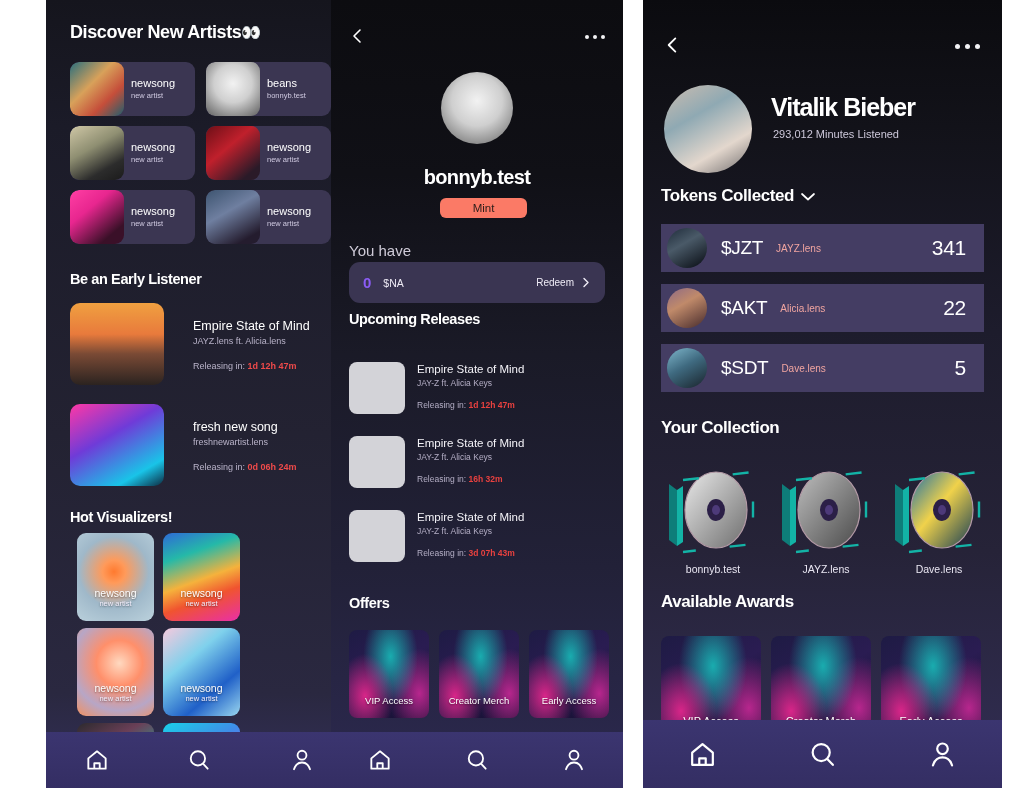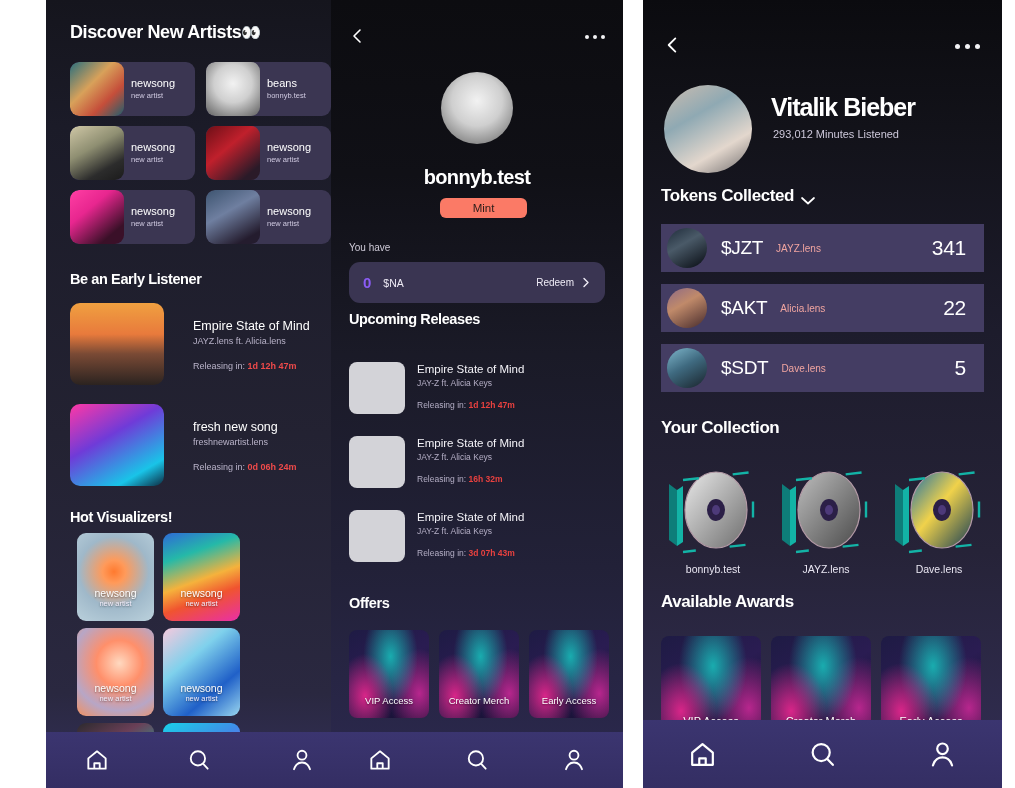--- a/index.html
+++ b/index.html
@@ -60,21 +60,21 @@
   .nav-back{position:absolute;font-size:0;}
   .dots{position:absolute;display:flex;gap:4px;}
   .dots i{width:4px;height:4px;border-radius:50%;background:#f2f2f5;display:block;}
 
   .avatar-big{position:absolute;border-radius:50%;overflow:hidden;}
   .p2-name{position:absolute;left:0;right:0;text-align:center;color:#fff;
     font-size:20px;font-weight:bold;letter-spacing:-0.6px;}
   .mint-btn{position:absolute;background:#fb7a66;border-radius:6px;
     color:#2b1d1a;font-size:11.5px;display:flex;align-items:center;justify-content:center;}
 
-  .youhave{position:absolute;left:18px;color:#cfcbd8;font-size:10px;}
+  .youhave{position:absolute;left:18px;color:#cfcbd8;font-size:15px;}
   .bal-card{position:absolute;left:18px;right:18px;height:41px;background:#3a3552;
     border-radius:11px;display:flex;align-items:center;padding:0 14px;}
   .bal-zero{color:#8b5cf6;font-size:15px;font-weight:bold;}
   .bal-sym{color:#efecf6;font-size:10.5px;margin-left:12px;}
   .bal-redeem{margin-left:auto;color:#efecf6;font-size:10px;display:flex;align-items:center;gap:7px;}
 
   .p2-h2{position:absolute;left:18px;font-size:14.5px;}
 
   .up-row{position:absolute;left:18px;display:flex;}
   .up-thumb{width:56px;height:52px;border-radius:8px;background:#d3d3d8;flex:0 0 56px;}
@@ -95,21 +95,21 @@
   .wm-en{color:#9fb6d8;font-size:21px;letter-spacing:5px;font-weight:bold;}
   .wm-bars{display:flex;gap:2px;align-items:flex-end;}
   .wm-bars i{display:block;width:4px;background:#9fb6d8;}
 
   
   #panel3 .p3body{position:absolute;inset:0;
     background:linear-gradient(180deg,#0b0b0f 0%,#121219 16%,#1d1c2c 42%,#262338 70%,#322e55 100%);}
   .p3-avatar{position:absolute;border-radius:50%;overflow:hidden;}
   .p3-name{position:absolute;color:#fff;font-size:25px;font-weight:bold;letter-spacing:-1px;}
   .p3-sub{position:absolute;color:#cdc8da;font-size:11px;}
-  .p3-h2{position:absolute;left:18px;font-size:17px;display:flex;align-items:flex-end;gap:5px;}
+  .p3-h2{position:absolute;left:18px;font-size:17px;display:flex;align-items:center;gap:5px;}
 
   .tok-row{position:absolute;left:18px;right:18px;height:48px;background:#443d63;
     border-radius:0;display:flex;align-items:center;padding:0 18px 0 6px;}
   .tok-av{width:40px;height:40px;border-radius:50%;flex:0 0 40px;overflow:hidden;}
   .tok-sym{color:#fff;font-size:19px;margin-left:14px;letter-spacing:-0.3px;}
   .tok-lens{color:#f1a5a0;font-size:10px;margin-left:13px;}
   .tok-amt{margin-left:auto;color:#fff;font-size:21px;letter-spacing:-0.3px;}
 
   .coll-grid{position:absolute;left:18px;top:460px;display:flex;gap:9px;}
   .coll-item{width:104px;}

